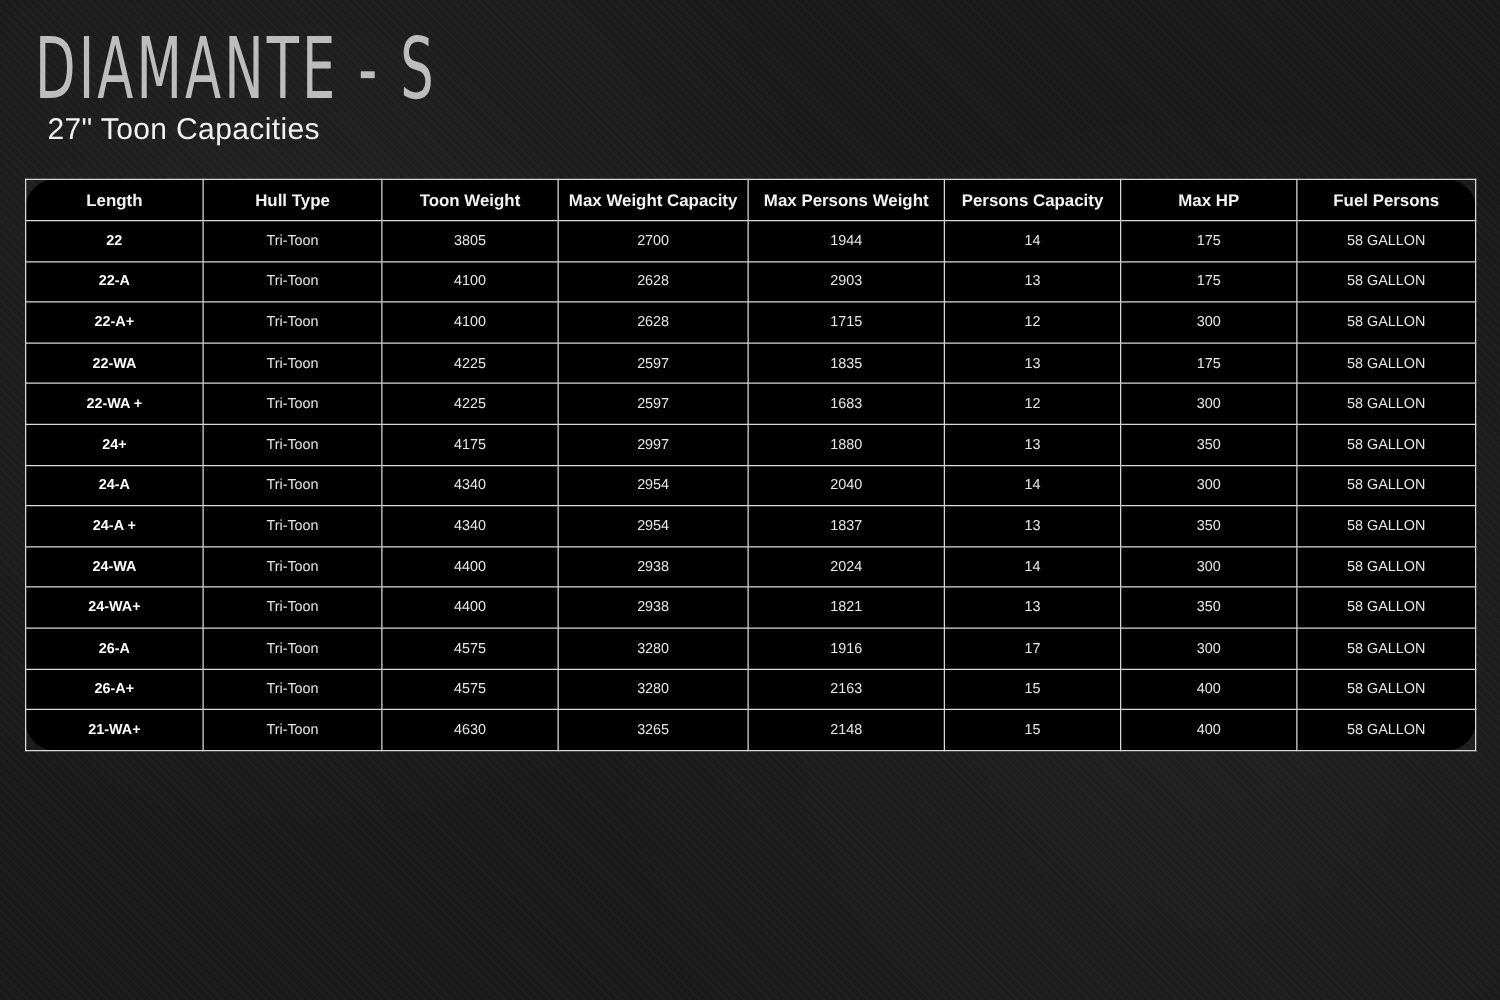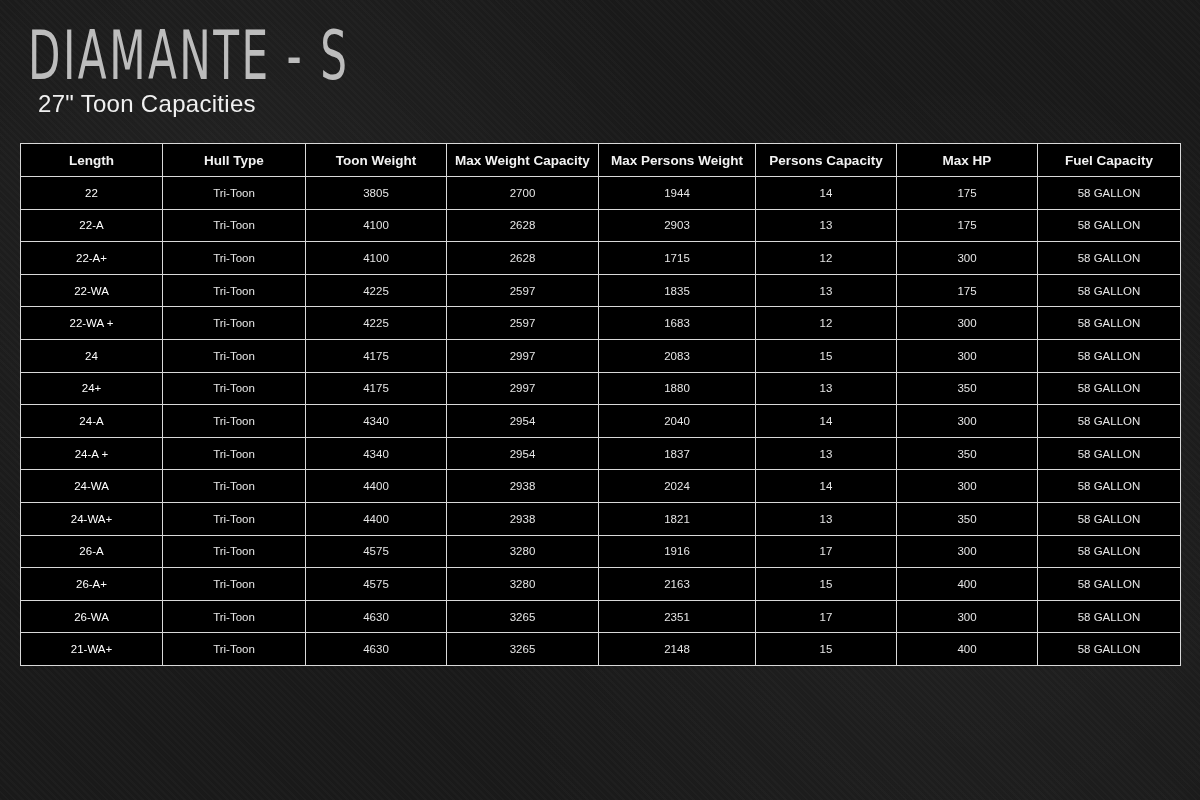--- a/index.html
+++ b/index.html
@@ -30,38 +30,39 @@
       font-size: 24px; color: #f0f0f0;
       letter-spacing: 0.3px;
       white-space: nowrap;
     }
     table.spec {
       position: absolute; left: 20px; top: 143px;
       width: 1160px;
       border-collapse: collapse;
       background: #000;
       table-layout: fixed;
+      border-radius: 25px;
     }
     table.spec th, table.spec td {
       border: 1.5px solid #d9d9d9;
       text-align: center;
       color: #f2f2f2;
       padding: 0;
       white-space: nowrap;
     }
     table.spec th {
       height: 32px;
       font-size: 13.5px; font-weight: bold;
     }
     table.spec td {
       height: 31.6px;
       font-size: 11.5px; font-weight: normal;
       color: #e6e6e6;
     }
-    table.spec td.len { font-weight: normal; color: #fff; }
+    table.spec td.len { font-weight: bold; color: #fff; }
   </style>
 </head>
 <body>
 
 <div class="title">DIAMANTE - S</div>
 <div class="subtitle">27" Toon Capacities</div>
 
 <table class="spec">
   <colgroup>
     <col style="width:142px">
@@ -75,21 +76,21 @@
   </colgroup>
   <thead>
     <tr>
       <th>Length</th>
       <th>Hull Type</th>
       <th>Toon Weight</th>
       <th>Max Weight Capacity</th>
       <th>Max Persons Weight</th>
       <th>Persons Capacity</th>
       <th>Max HP</th>
-      <th>Fuel Capacity</th>
+      <th>Fuel Persons</th>
     </tr>
   </thead>
   <tbody id="tbody">
       <tr>
         <td class="len">22</td>
         <td>Tri-Toon</td>
         <td>3805</td>
         <td>2700</td>
         <td>1944</td>
         <td>14</td>
@@ -130,30 +131,20 @@
         <td class="len">22-WA +</td>
         <td>Tri-Toon</td>
         <td>4225</td>
         <td>2597</td>
         <td>1683</td>
         <td>12</td>
         <td>300</td>
         <td>58 GALLON</td>
       </tr>
       <tr>
-        <td class="len">24</td>
-        <td>Tri-Toon</td>
-        <td>4175</td>
-        <td>2997</td>
-        <td>2083</td>
-        <td>15</td>
-        <td>300</td>
-        <td>58 GALLON</td>
-      </tr>
-      <tr>
         <td class="len">24+</td>
         <td>Tri-Toon</td>
         <td>4175</td>
         <td>2997</td>
         <td>1880</td>
         <td>13</td>
         <td>350</td>
         <td>58 GALLON</td>
       </tr>
       <tr>
@@ -210,30 +201,20 @@
         <td class="len">26-A+</td>
         <td>Tri-Toon</td>
         <td>4575</td>
         <td>3280</td>
         <td>2163</td>
         <td>15</td>
         <td>400</td>
         <td>58 GALLON</td>
       </tr>
       <tr>
-        <td class="len">26-WA</td>
-        <td>Tri-Toon</td>
-        <td>4630</td>
-        <td>3265</td>
-        <td>2351</td>
-        <td>17</td>
-        <td>300</td>
-        <td>58 GALLON</td>
-      </tr>
-      <tr>
         <td class="len">21-WA+</td>
         <td>Tri-Toon</td>
         <td>4630</td>
         <td>3265</td>
         <td>2148</td>
         <td>15</td>
         <td>400</td>
         <td>58 GALLON</td>
       </tr>
     </tbody>

